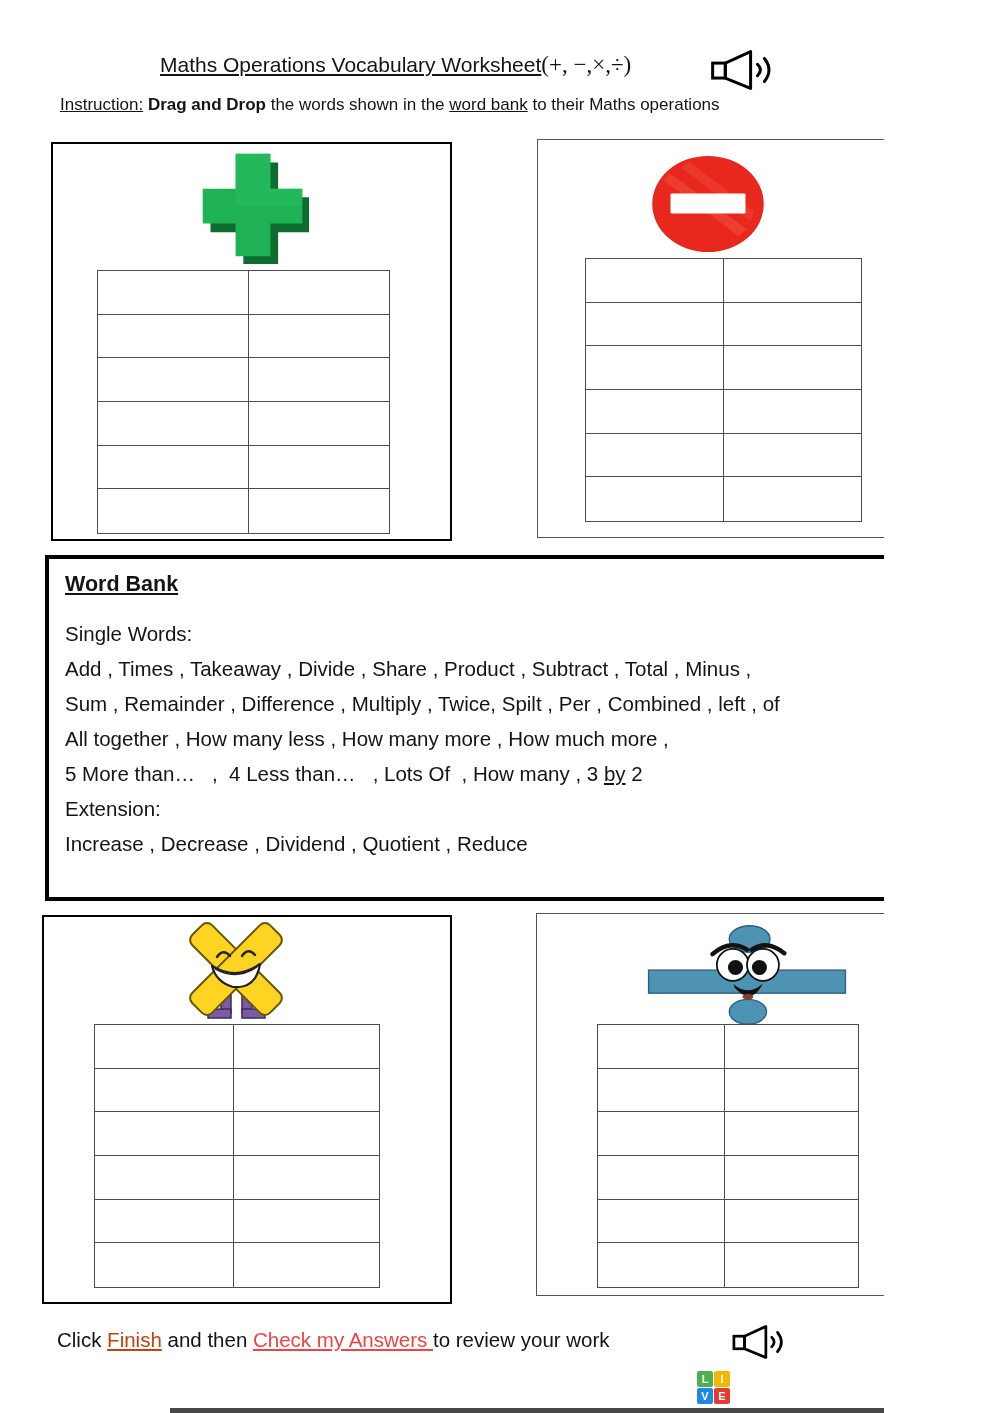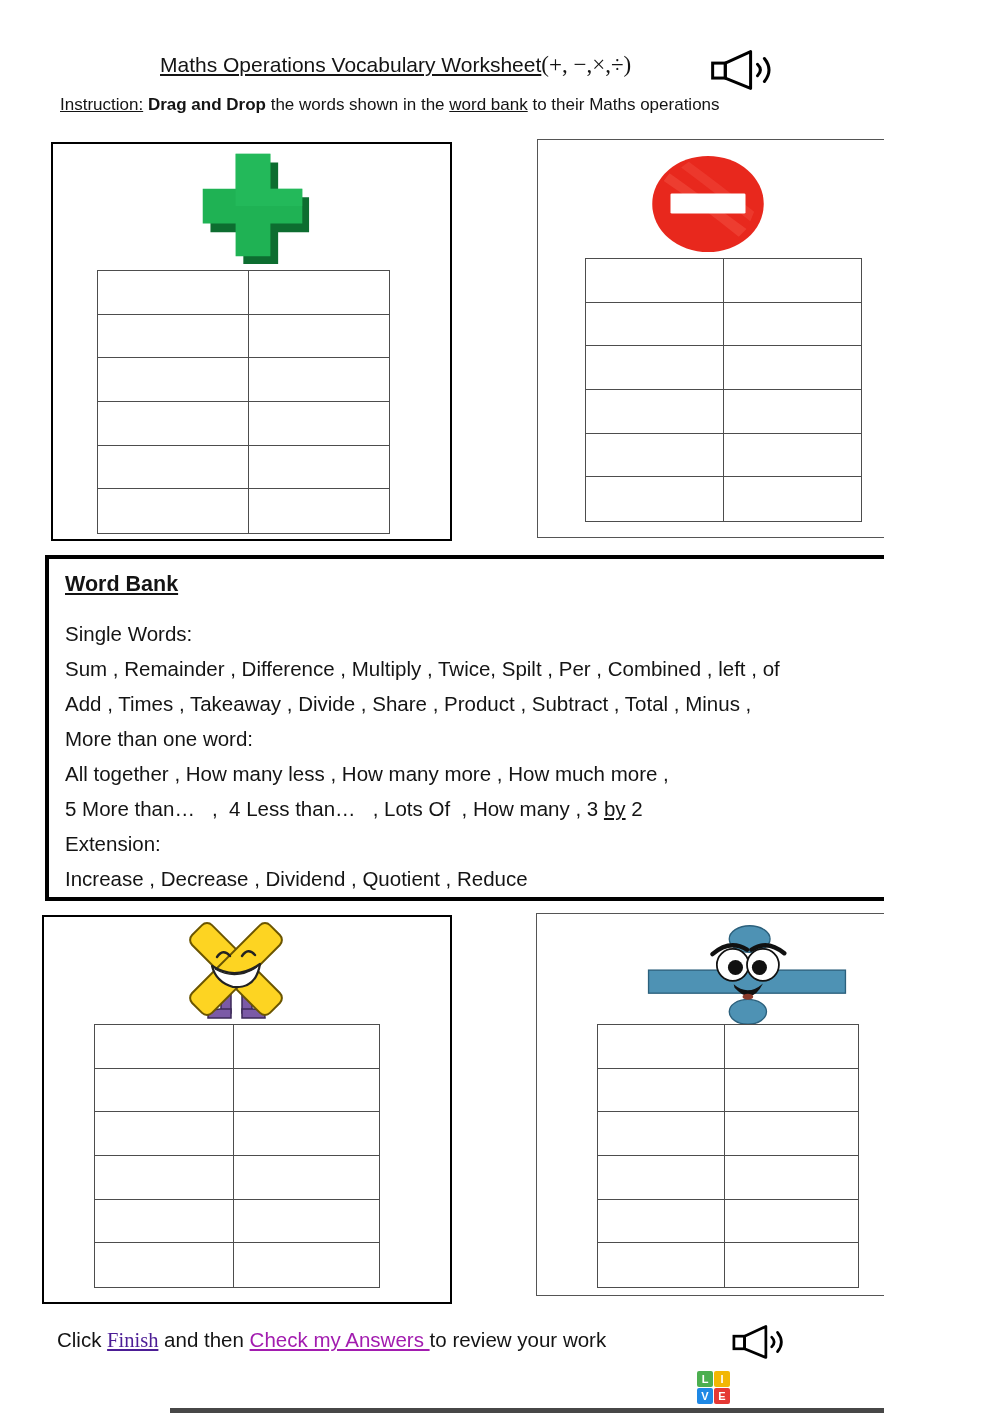--- a/index.html
+++ b/index.html
@@ -44,22 +44,22 @@
 
   
   #word-bank{position:absolute;left:45px;top:555px;width:890px;height:346px;
              border:4px solid #000;box-sizing:border-box;padding:8px 14px 0 16px;}
   .wb-title{font-size:21.5px;font-weight:bold;text-decoration:underline;line-height:35px;margin-bottom:14px;}
   .wb-heading{font-size:20.5px;line-height:35px;}
   .wb-line{font-size:20.5px;line-height:35px;white-space:pre-wrap;}
 
   
   #footer-line{position:absolute;left:57px;top:1328px;font-size:20.5px;white-space:nowrap;}
-  .finish-link{color:#4c1d95;text-decoration:underline;cursor:pointer;font-family:Liberation Serif, serif;}
-  .answers-link{color:#a21caf;text-decoration:underline;cursor:pointer;text-align:right;}
+  .finish-link{color:#c2410c;text-decoration:underline;cursor:pointer;}
+  .answers-link{color:#ef4444;text-decoration:underline;cursor:pointer;text-align:right;}
 
   
   #logo{position:absolute;left:697px;top:1371px;display:flex;align-items:center;cursor:pointer;}
   .logo-grid{width:33px;height:33px;display:grid;grid-template-columns:1fr 1fr;grid-template-rows:1fr 1fr;gap:1px;}
   .logo-cell{color:#fff;font-size:11px;font-weight:bold;display:flex;align-items:center;justify-content:center;border-radius:2px;}
   .logo-text{font-size:27px;font-weight:bold;color:#1d4b7c;letter-spacing:-1px;margin-left:4px;}
 
   .bottom-strip{position:absolute;left:170px;top:1408px;width:830px;height:5px;background:#474747;}
 </style>
 </head>
@@ -119,23 +119,22 @@
         <div class="cell"></div>
         <div class="cell"></div>
         <div class="cell"></div>
         <div class="cell"></div>
       </div>
   </div>
 
   <div id="word-bank">
     <div class="wb-title">Word Bank</div>
     <div class="wb-heading">Single Words:</div>
+    <div class="wb-line">Add , Times , Takeaway , Divide , Share , Product , Subtract , Total , Minus ,</div>
     <div class="wb-line">Sum , Remainder , Difference , Multiply , Twice, Spilt , Per , Combined , left , of</div>
-    <div class="wb-line">Add , Times , Takeaway , Divide , Share , Product , Subtract , Total , Minus ,</div>
-    <div class="wb-heading">More than one word:</div>
     <div class="wb-line">All together , How many less , How many more , How much more ,</div>
     <div class="wb-line"><span>5 More than…   ,  4 Less than…   , Lots Of  , How many , 3 </span><span class="u">by</span><span> 2</span></div>
     <div class="wb-heading">Extension:</div>
     <div class="wb-line">Increase , Decrease , Dividend , Quotient , Reduce</div>
   </div>
 
   <div class="op-box" id="box-times">
     <svg class="op-icon" id="icon-times" viewBox="0 0 132 108">
       <g>
         <rect x="51" y="66" width="10" height="26" fill="#7b5aa6" stroke="#3c2a58" stroke-width="1.5"></rect>

